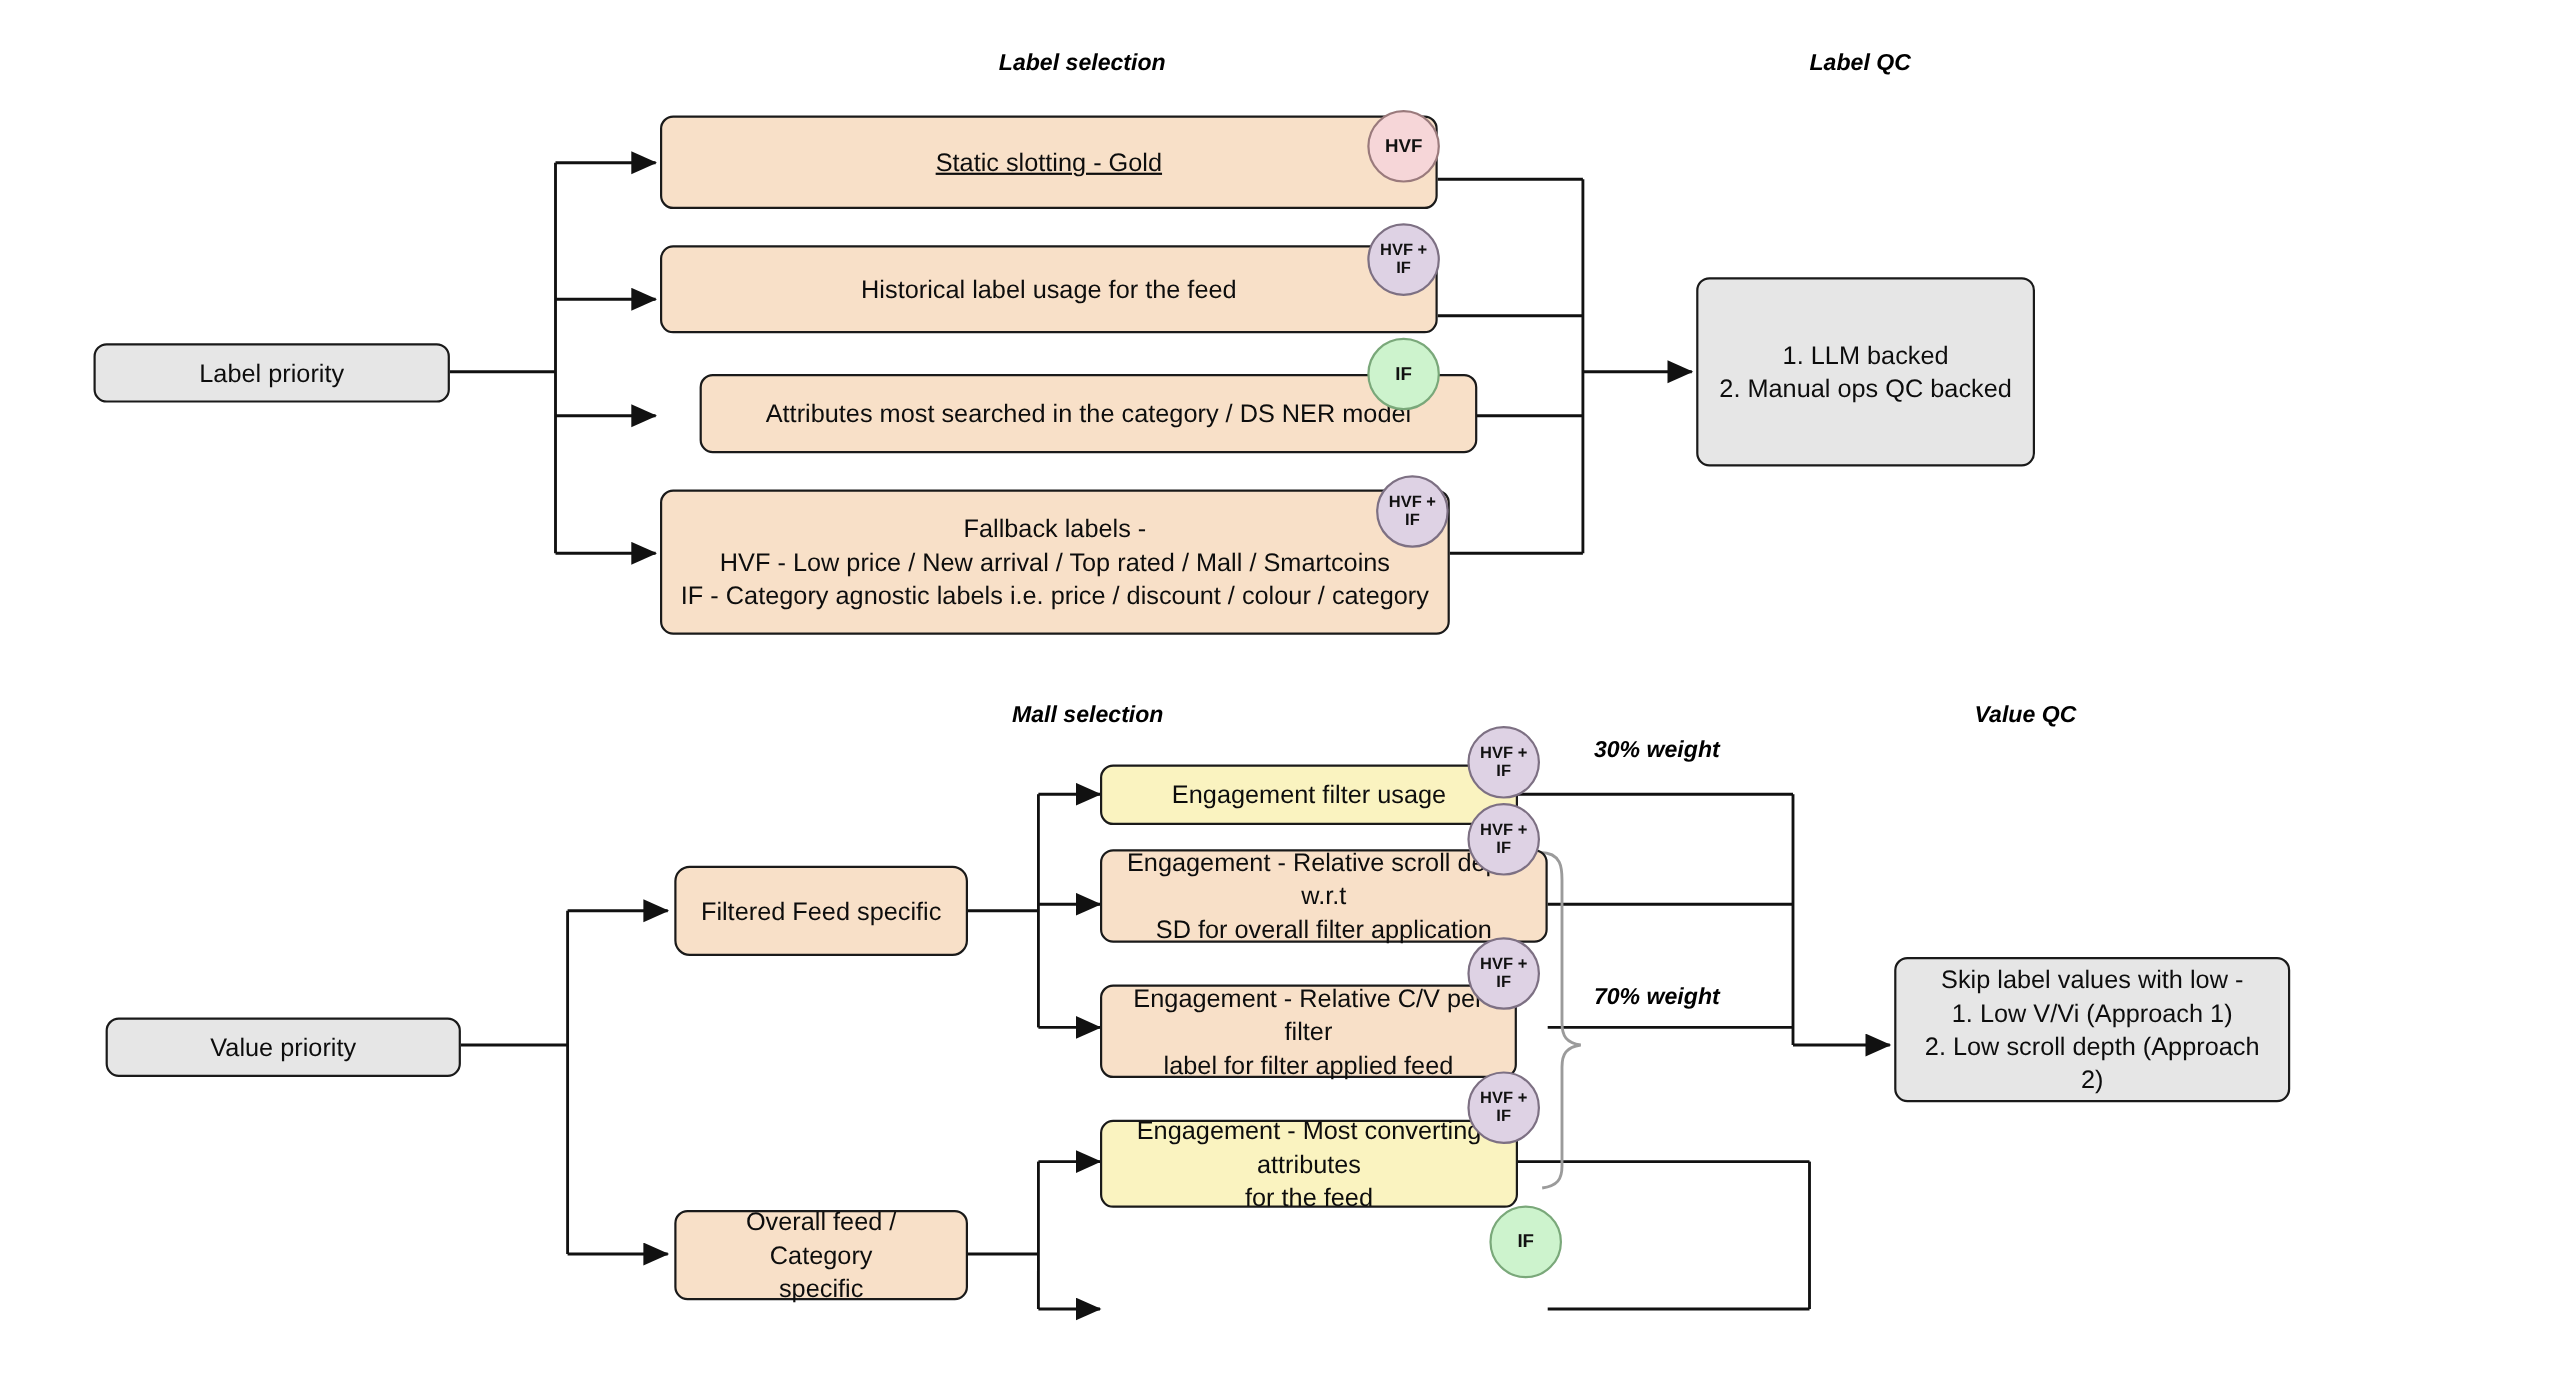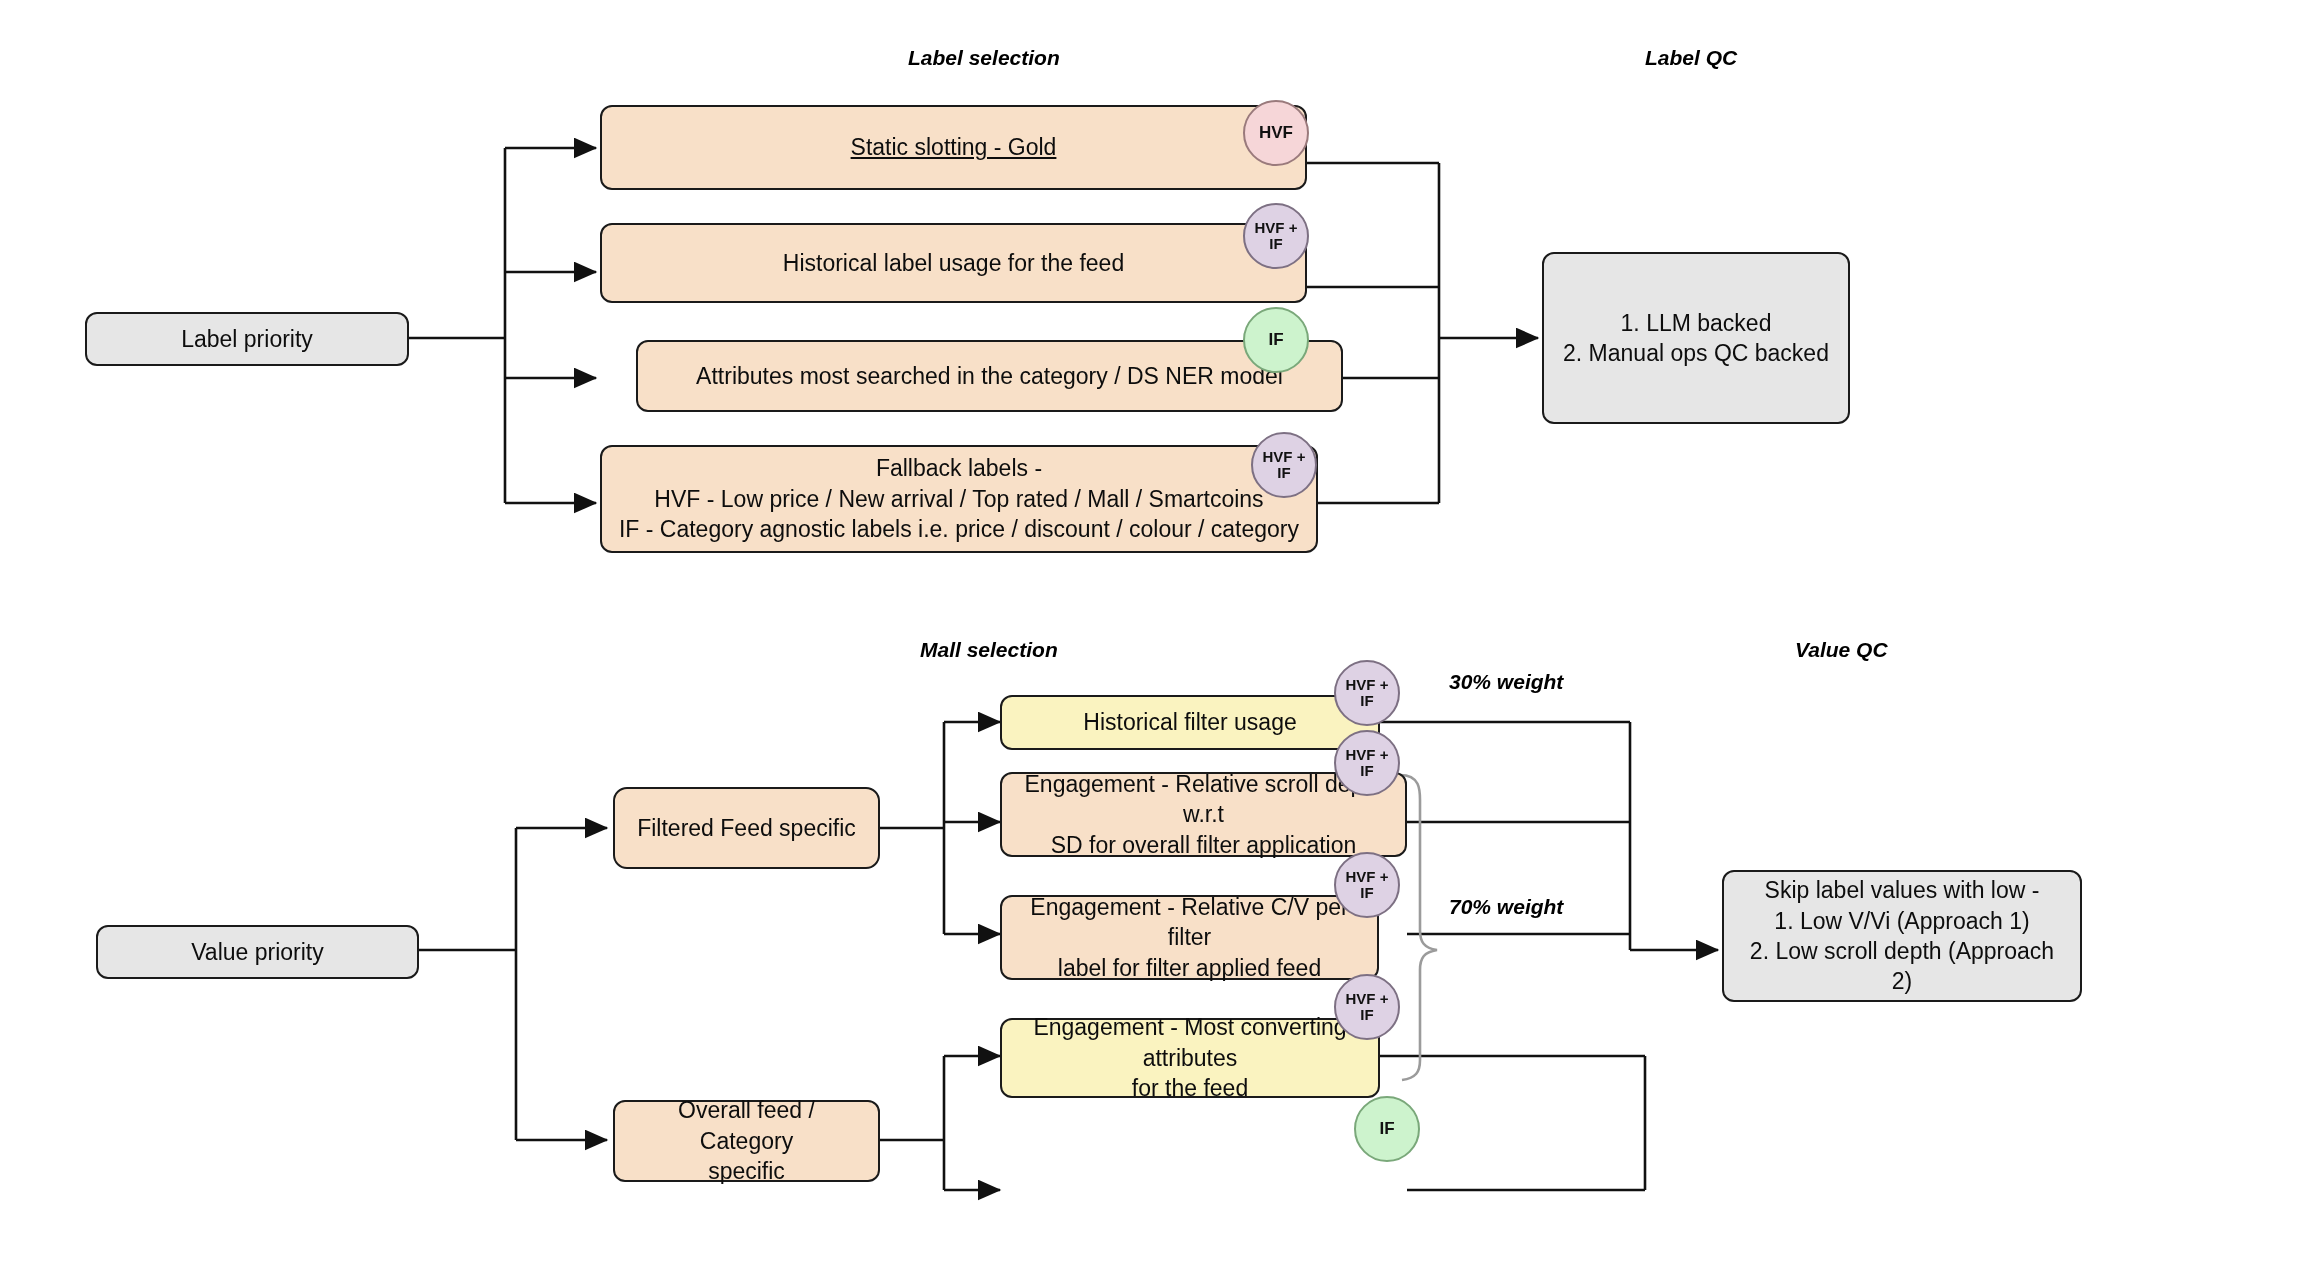--- a/index.html
+++ b/index.html
@@ -167,21 +167,21 @@
 
   <div class="node peach" style="left:600px; top:340px; width:707px; height:72px; font-size:23px;margin-left:36px;">
     <div class="lines">
       <div>Attributes most searched in the category / DS NER model</div>
     </div>
   </div>
   <div class="badge green" style="left:1243px; top:307px; width:62px; height:62px; font-size:17px;">
     <span>IF</span>
   </div>
 
-  <div class="node peach" style="left:600px; top:445px; width:718px; height:108px; font-size:23px;">
+  <div class="node peach" style="left:600px; top:445px; width:718px; height:132px; font-size:23px;">
     <div class="lines">
       <div>Fallback labels -</div>
       <div>HVF - Low price / New arrival / Top rated / Mall / Smartcoins</div>
       <div>IF - Category agnostic labels i.e. price / discount / colour / category</div>
     </div>
   </div>
   <div class="badge purple" style="left:1251px; top:432px; width:62px; height:62px; font-size:15px;">
     <span>HVF +</span>
     <span>IF</span>
   </div>
@@ -205,21 +205,21 @@
 
   <div class="node peach" style="left:613px; top:1100px; width:267px; height:82px; font-size:23px;">
     <div class="lines">
       <div>Overall feed / Category</div>
       <div>specific</div>
     </div>
   </div>
 
   <div class="node yellow" style="left:1000px; top:695px; width:380px; height:55px; font-size:23px;">
     <div class="lines">
-      <div>Historical filter usage</div>
+      <div>Engagement filter usage</div>
     </div>
   </div>
   <div class="badge purple" style="left:1334px; top:660px; width:62px; height:62px; font-size:15px;">
     <span>HVF +</span>
     <span>IF</span>
   </div>
 
   <div class="node peach" style="left:1000px; top:772px; width:407px; height:85px; font-size:23px;">
     <div class="lines">
       <div>Engagement - Relative scroll depth w.r.t</div>

